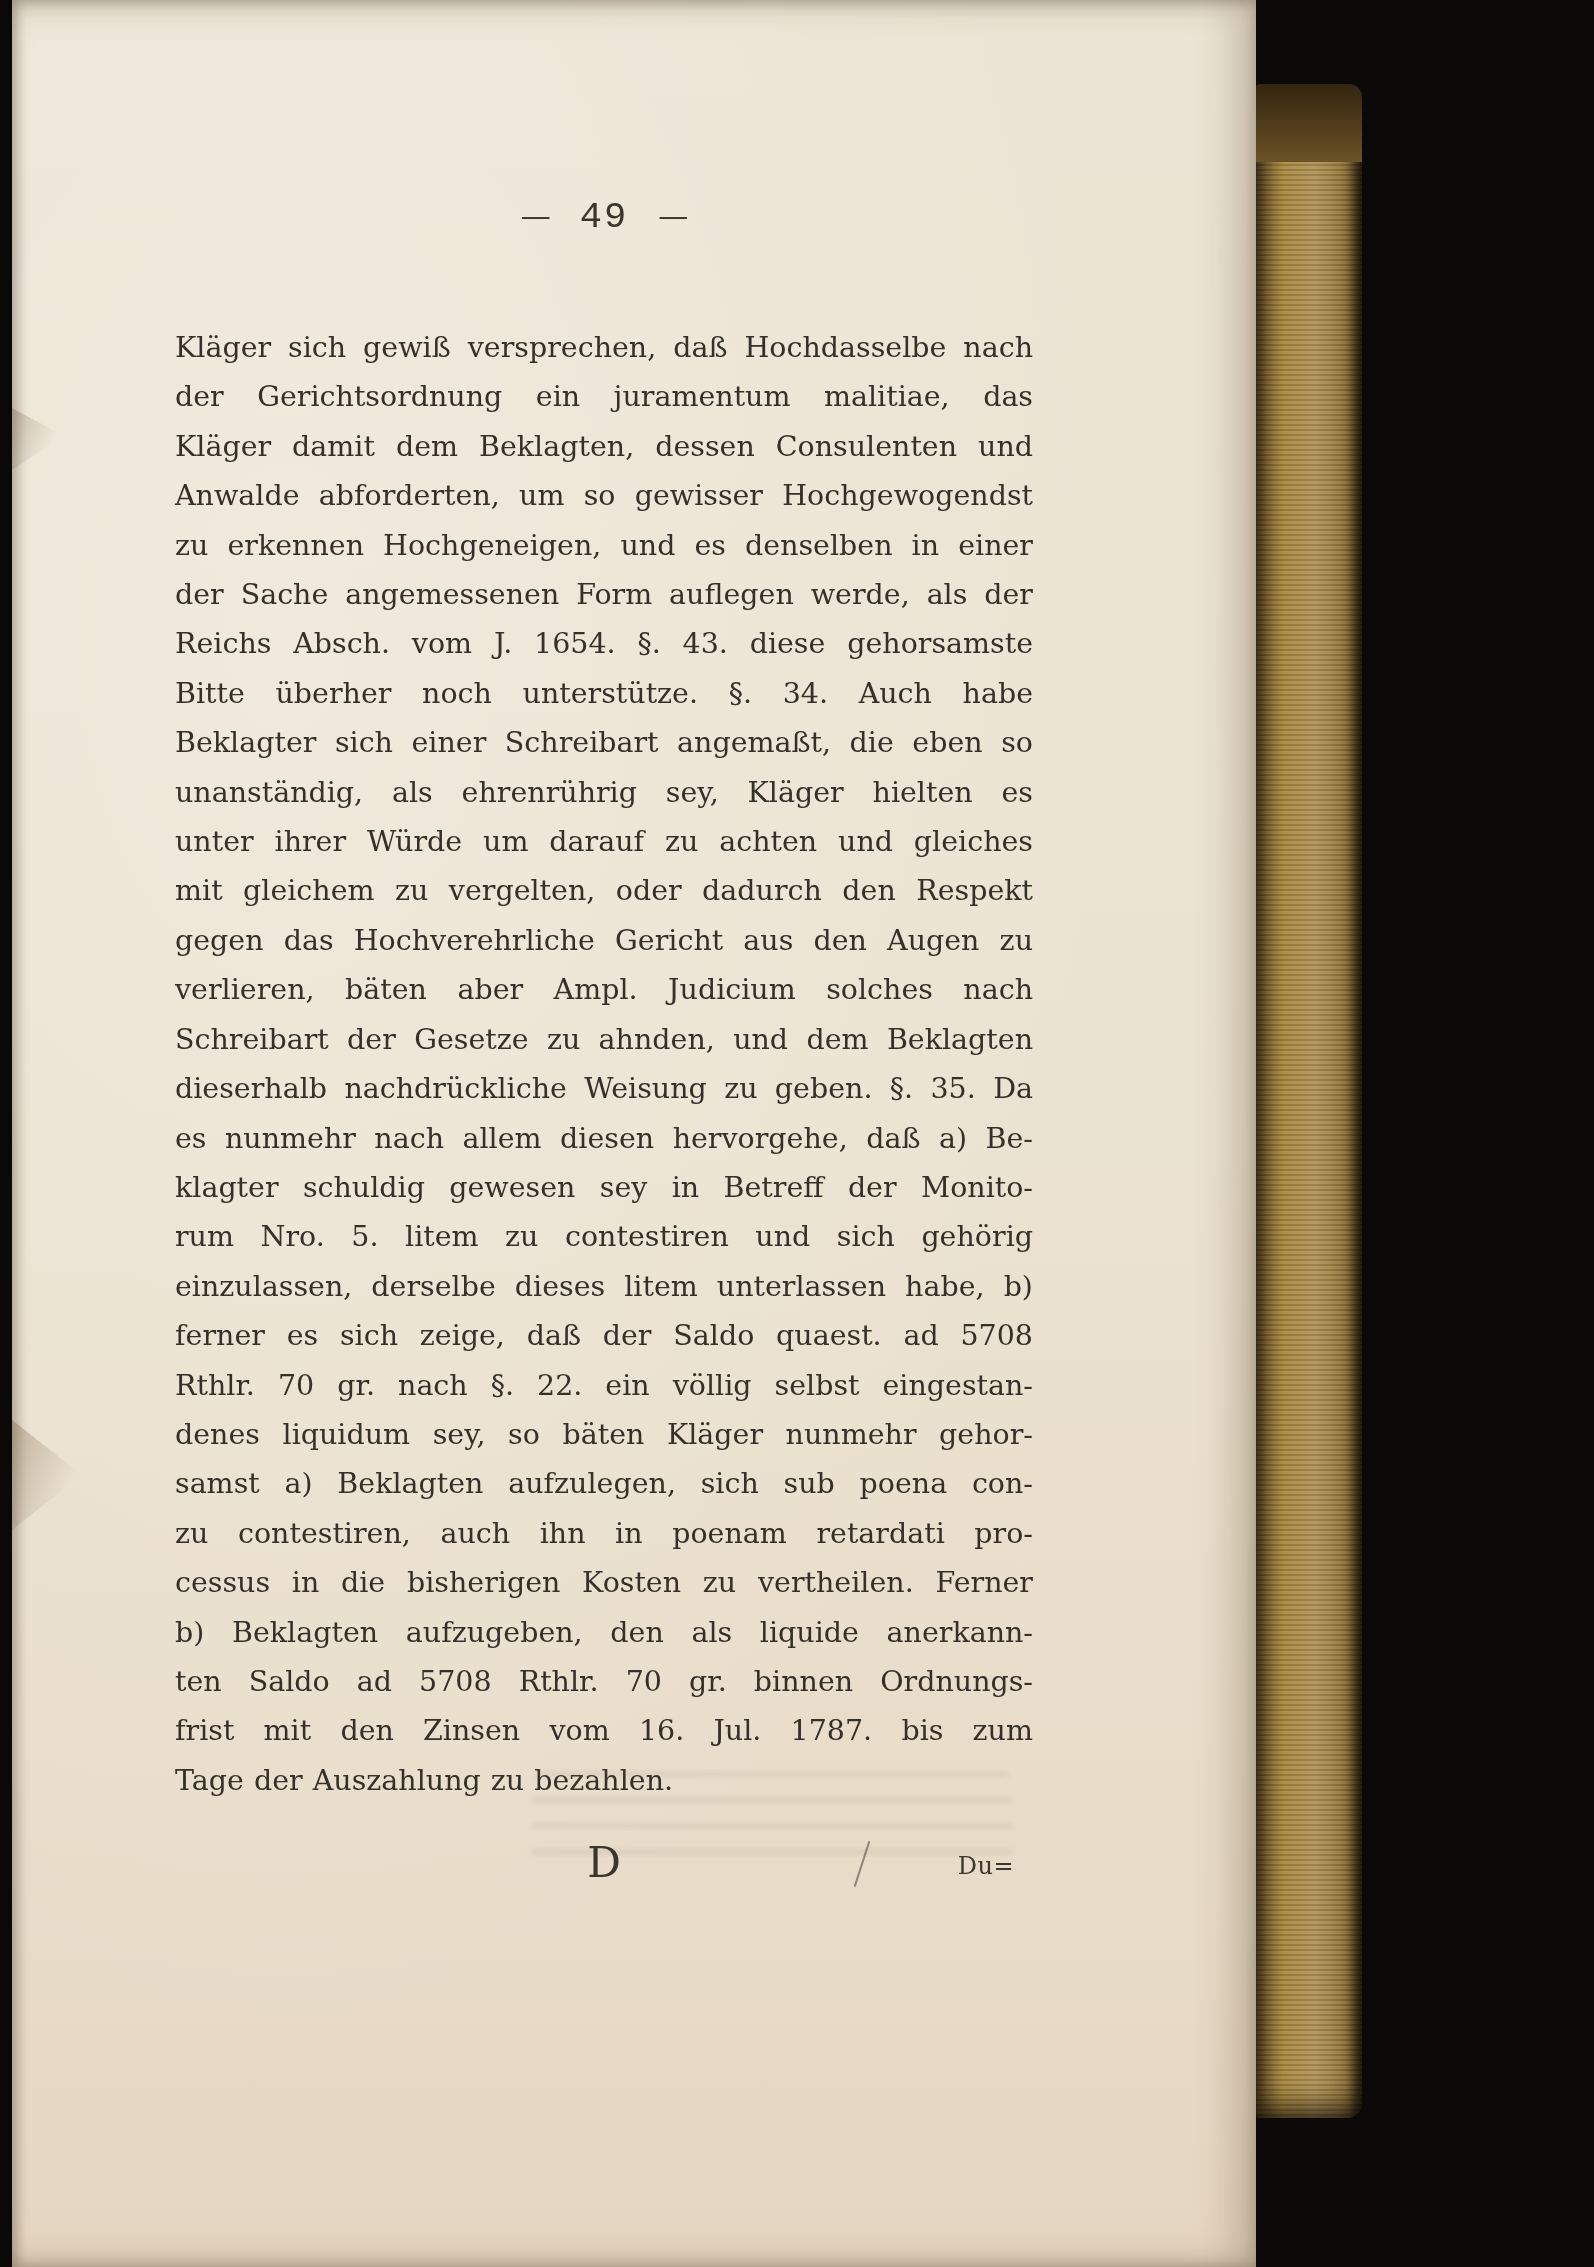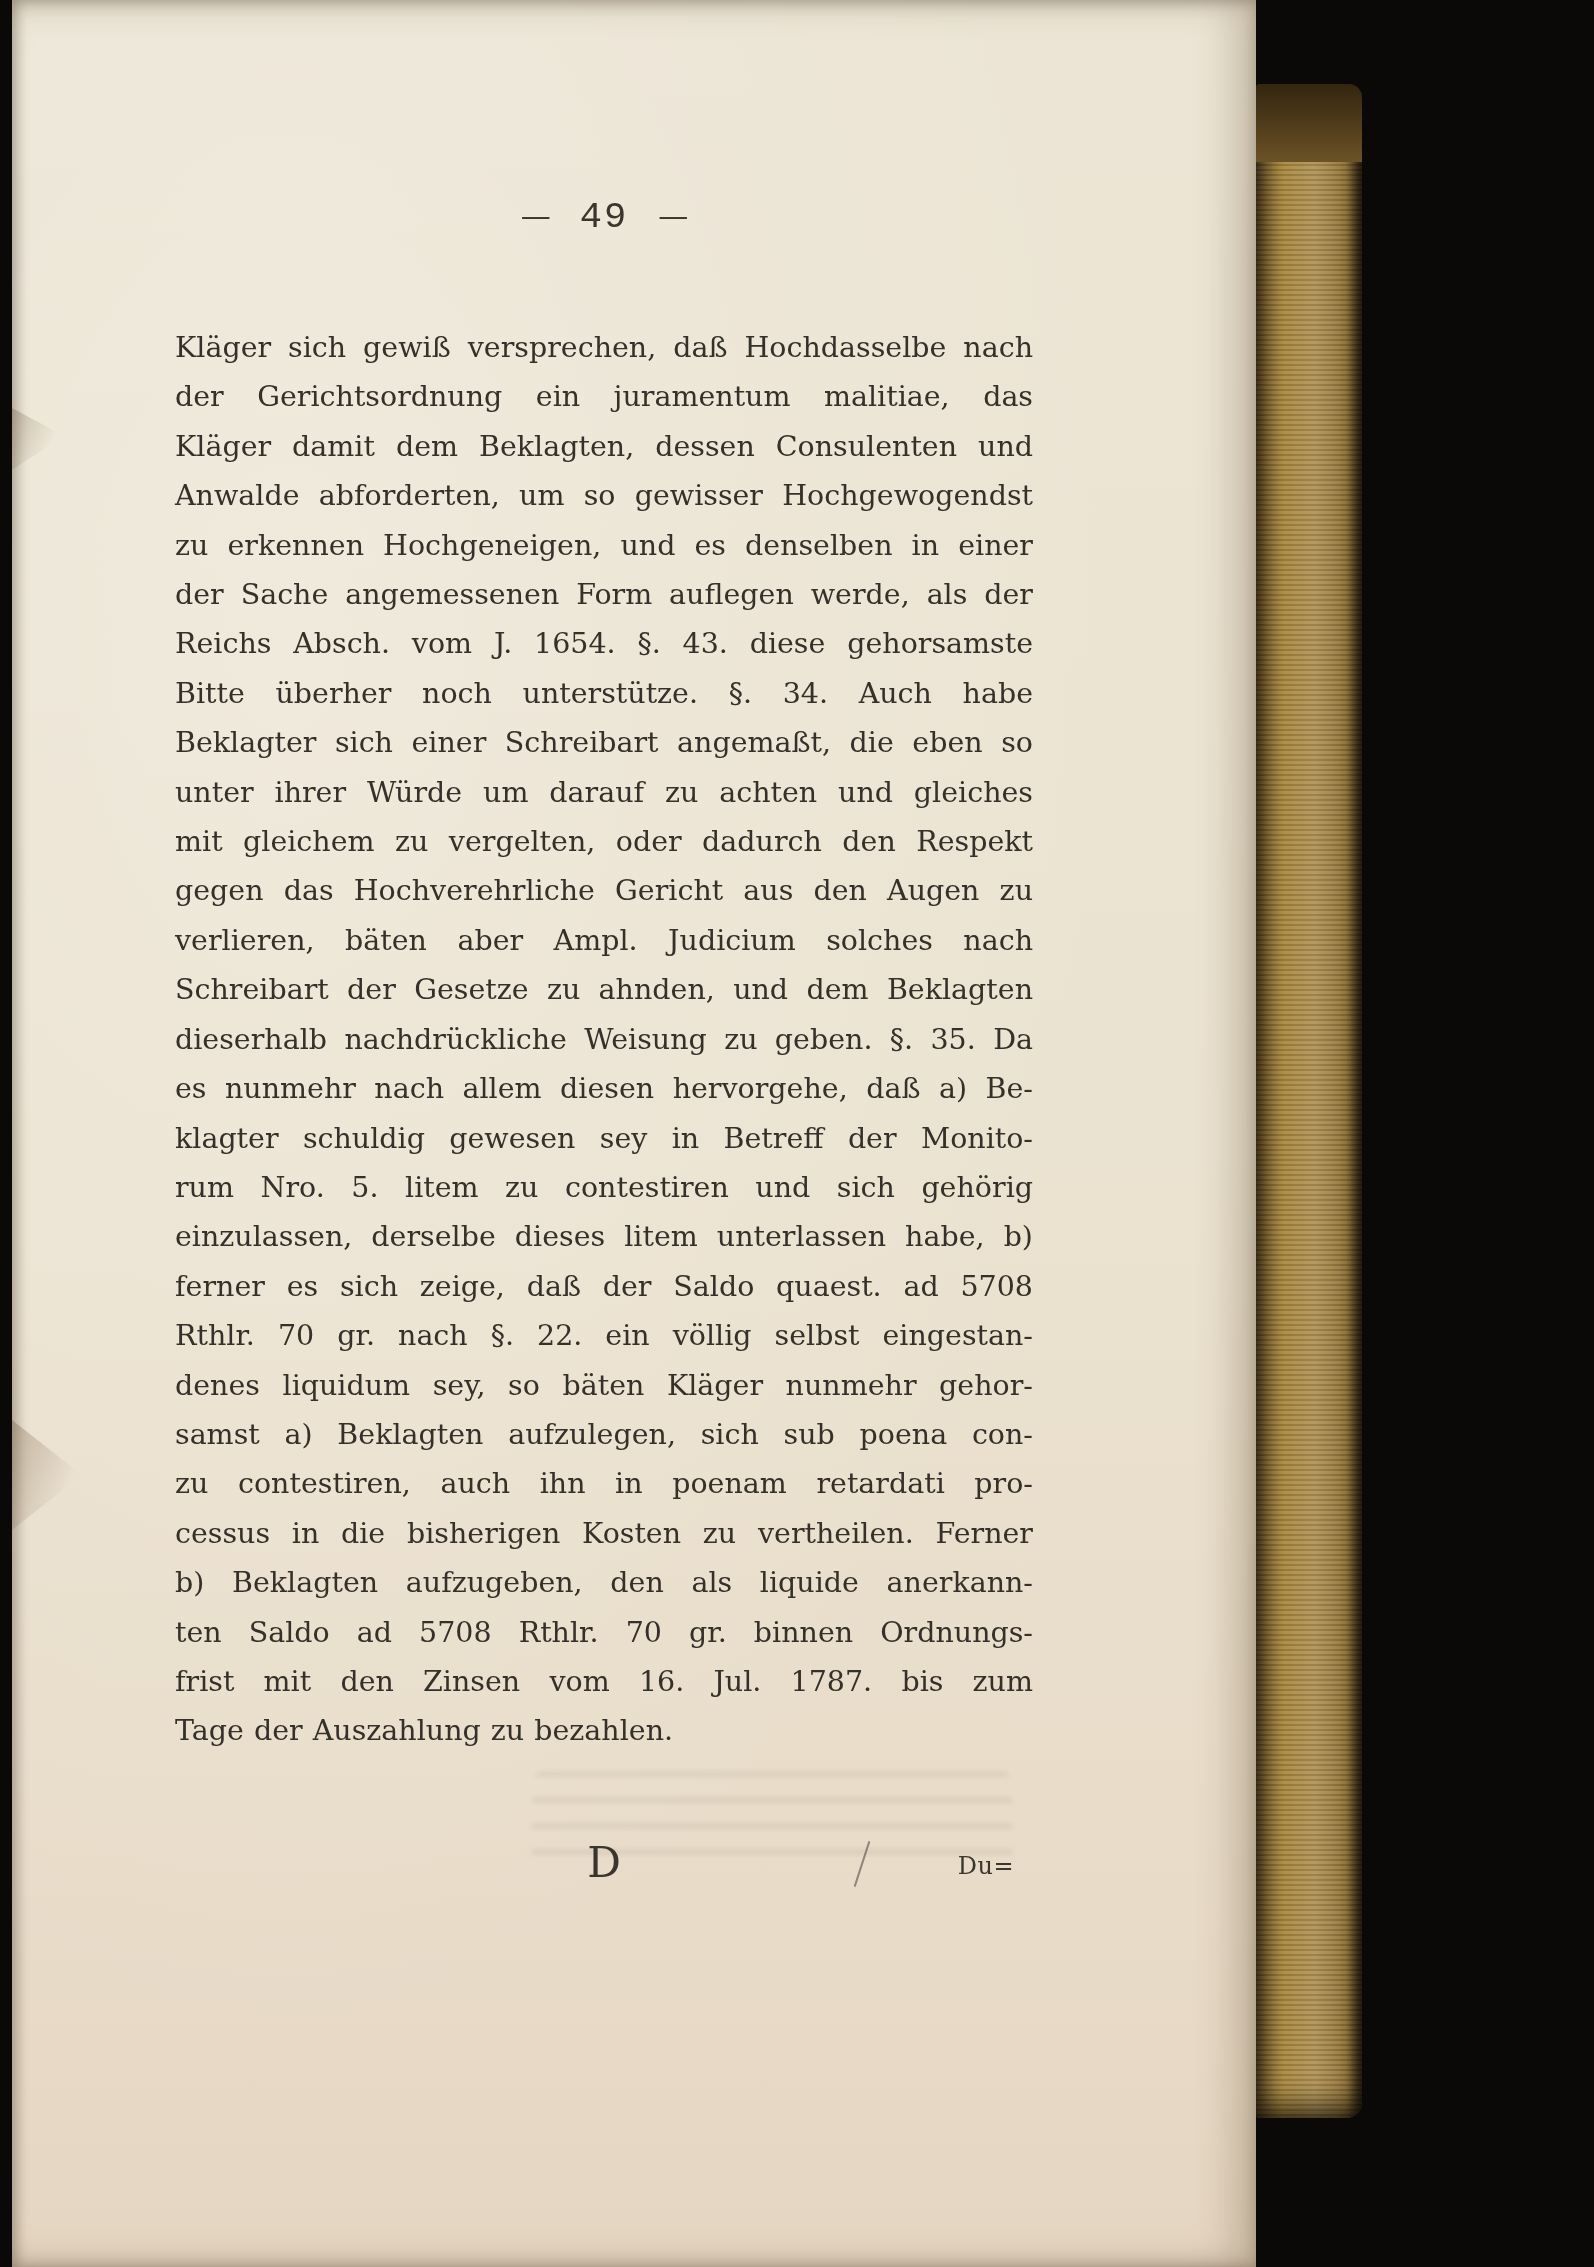--- a/index.html
+++ b/index.html
@@ -176,20 +176,21 @@
     <div class="body-text">
         <div class="line">Kläger sich gewiß versprechen, daß Hochdasselbe nach</div>
         <div class="line">der Gerichtsordnung ein juramentum malitiae, das</div>
         <div class="line">Kläger damit dem Beklagten, dessen Consulenten und</div>
         <div class="line">Anwalde abforderten, um so gewisser Hochgewogendst</div>
         <div class="line">zu erkennen Hochgeneigen, und es denselben in einer</div>
         <div class="line">der Sache angemessenen Form auflegen werde, als der</div>
         <div class="line">Reichs Absch. vom J. 1654. §. 43. diese gehorsamste</div>
         <div class="line">Bitte überher noch unterstütze. §. 34. Auch habe</div>
         <div class="line">Beklagter sich einer Schreibart angemaßt, die eben so</div>
+        <div class="line">unanständig, als ehrenrührig sey, Kläger hielten es</div>
         <div class="line">unter ihrer Würde um darauf zu achten und gleiches</div>
         <div class="line">mit gleichem zu vergelten, oder dadurch den Respekt</div>
         <div class="line">gegen das Hochverehrliche Gericht aus den Augen zu</div>
         <div class="line">verlieren, bäten aber Ampl. Judicium solches nach</div>
         <div class="line">Schreibart der Gesetze zu ahnden, und dem Beklagten</div>
         <div class="line">dieserhalb nachdrückliche Weisung zu geben. §. 35. Da</div>
         <div class="line">es nunmehr nach allem diesen hervorgehe, daß a) Be-</div>
         <div class="line">klagter schuldig gewesen sey in Betreff der Monito-</div>
         <div class="line">rum Nro. 5. litem zu contestiren und sich gehörig</div>
         <div class="line">einzulassen, derselbe dieses litem unterlassen habe, b)</div>

